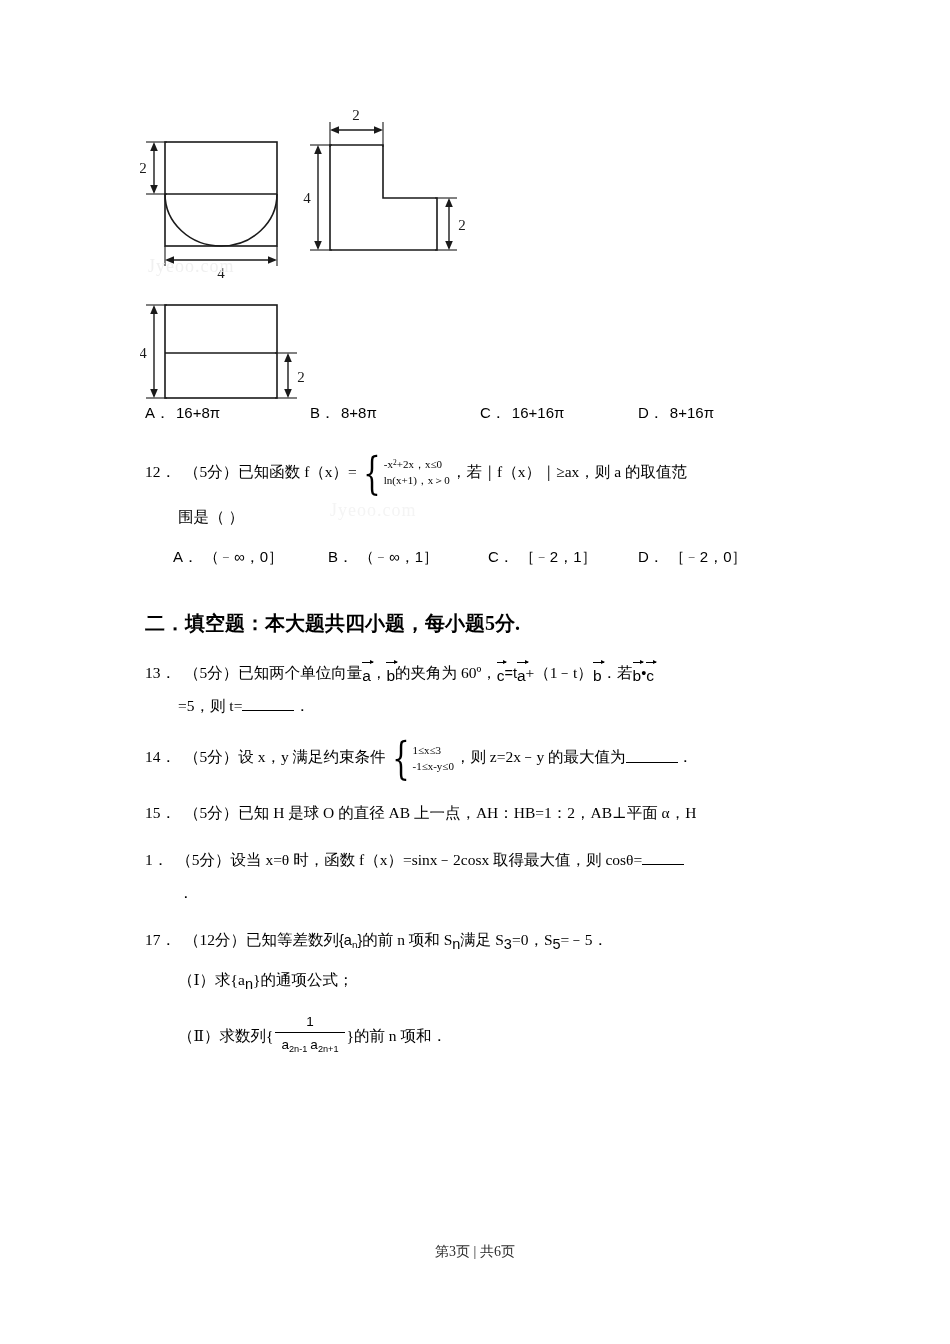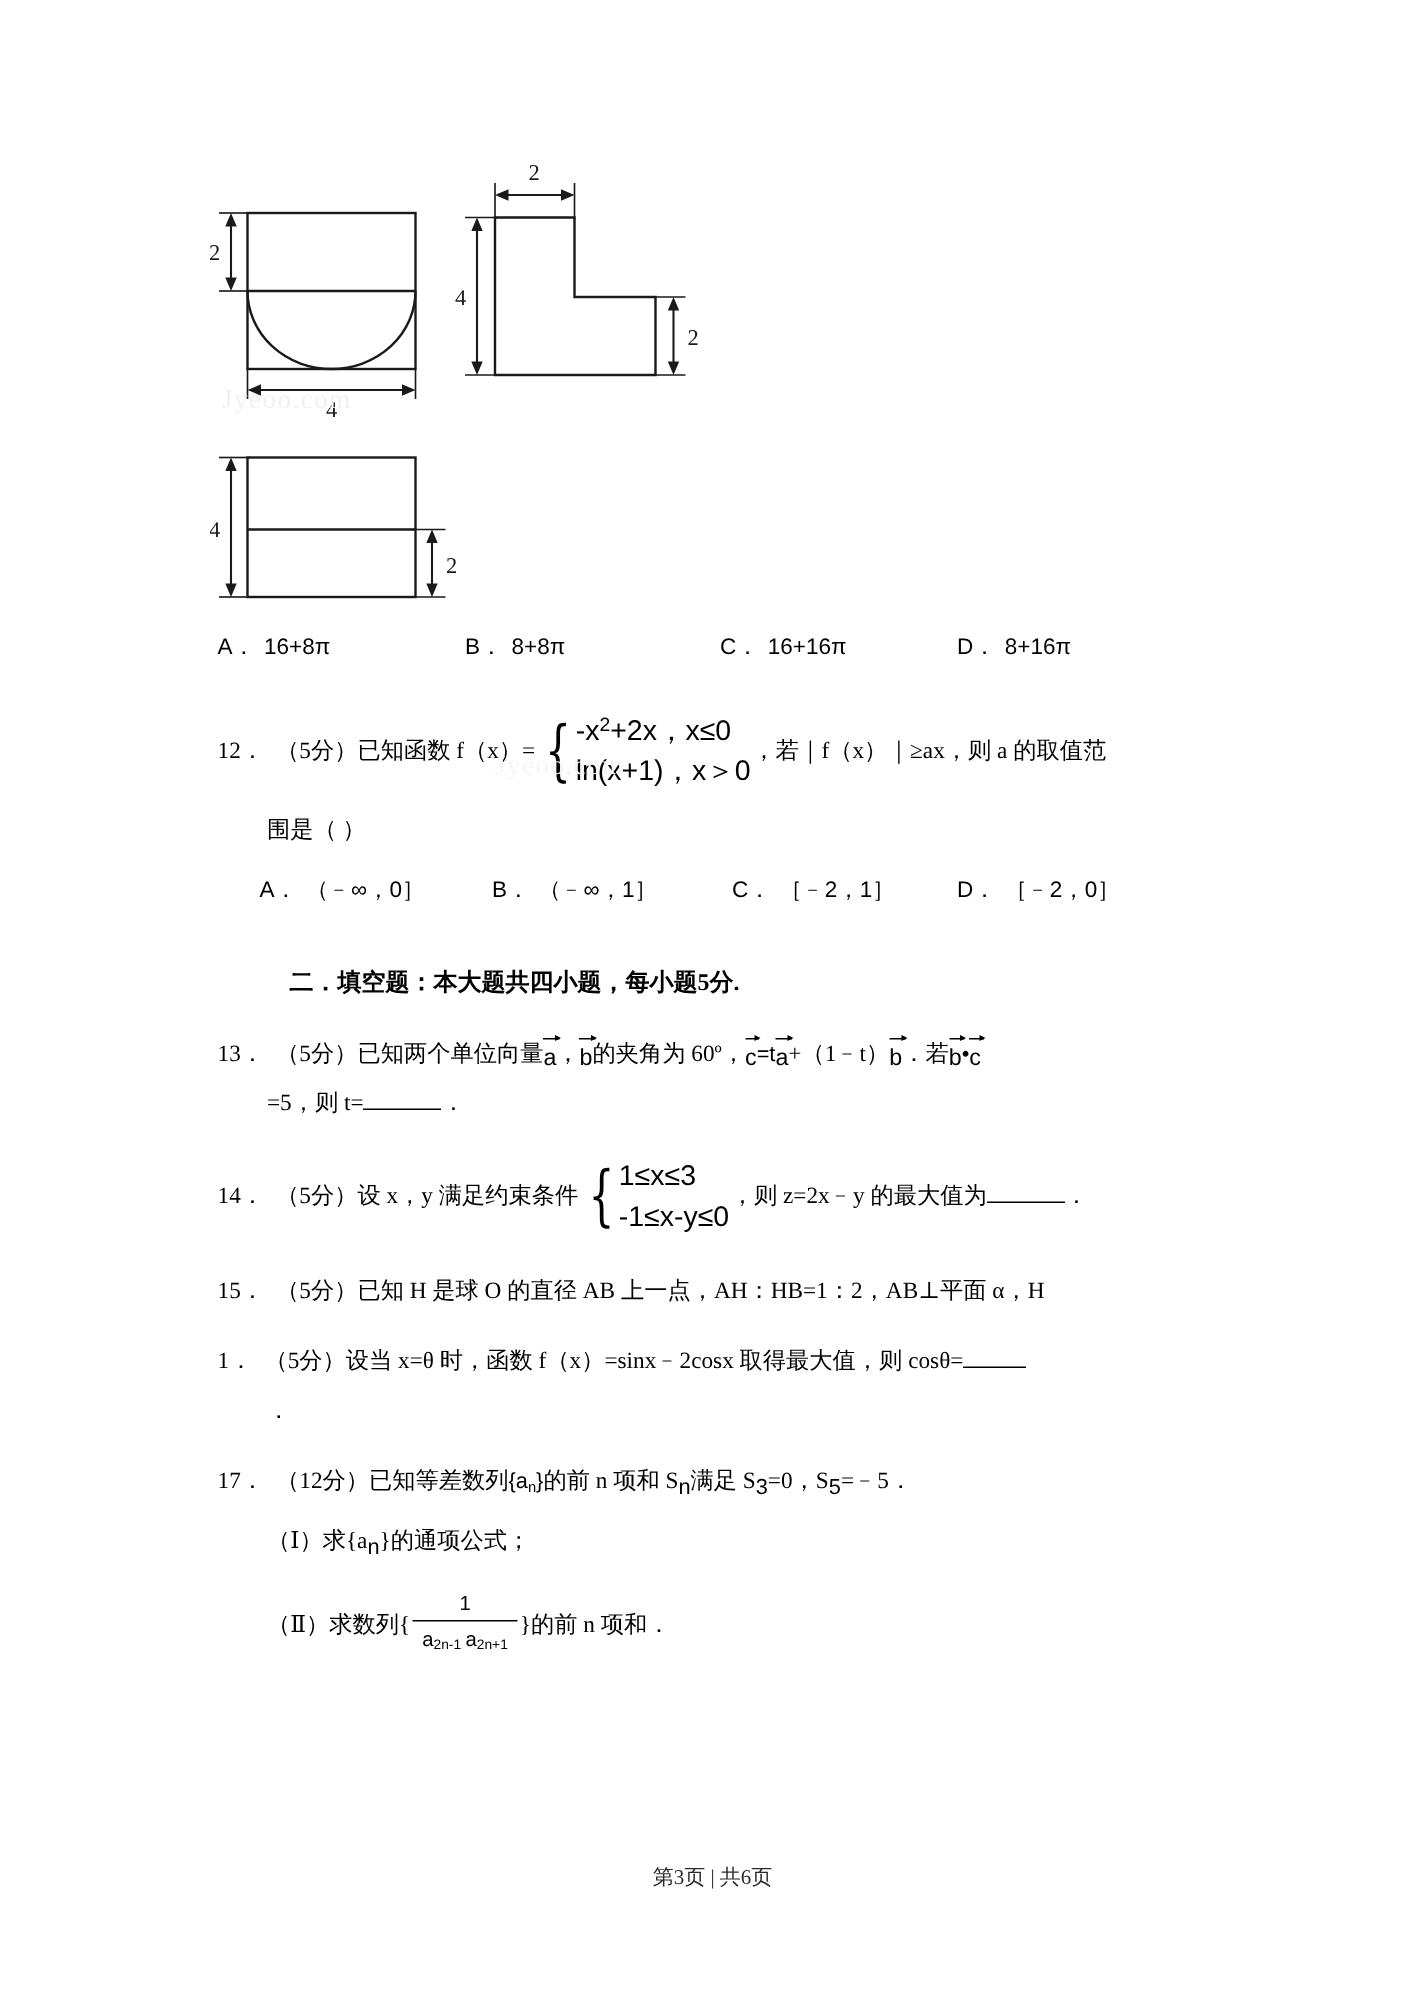--- a/index.html
+++ b/index.html
@@ -38,21 +38,21 @@
     letter-spacing: 1px;
     user-select: none;
   }
   .wm1 { left: 8px; top: 156px; }
   .wm2 { left: 330px; top: 500px; color: #f4f4f4; }
 
   
   .content {
     position: absolute;
     left: 145px;
-    top: 421px;
+    top: 402px;
     width: 700px;
     font-size: 15.5px;
     line-height: 1.5;
   }
   .opts-row {
     display: block;
     margin: 0 0 0 0;
     white-space: nowrap;
     font-family: "Liberation Sans", sans-serif;
     font-size: 15px;
@@ -63,23 +63,22 @@
   }
   .q {
     margin-top: 22px;
     font-size: 15.5px;
     line-height: 1.62;
   }
   .q-line { display: block; }
   .indent { padding-left: 33px; }
   .sec-head {
     margin-top: 30px;
-    font-size: 16px;
+    font-size: 20px;
     font-weight: normal;
-    margin-left: 48px;
   }
   .sec-head.bold { font-weight: bold; }
   .cn { font-family: "Liberation Serif", "DejaVu Serif", serif; }
   .lt { font-family: "Liberation Sans", "DejaVu Sans", sans-serif; font-size: 14.5px; }
   sub { font-size: 0.68em; vertical-align: -0.28em; }
   sup { font-size: 0.68em; vertical-align: 0.45em; }
 
   
   .piece {
     display: inline-flex;
@@ -91,22 +90,22 @@
     font-size: 44px;
     line-height: 0.86;
     font-family: "DejaVu Serif", serif;
     transform: scaleX(0.62);
     display: inline-block;
     margin-right: -2px;
   }
   .brace-rows {
     display: inline-flex;
     flex-direction: column;
-    font-family: Liberation Sans, sans-serif;
-    font-size: 19px;
+    font-family: Liberation Serif, serif;
+    font-size: 11px;
     line-height: 1.45;
   }
   .brace-rows > span { white-space: nowrap; }
 
   
   .vec {
     display: inline-block;
     position: relative;
     padding-top: 0px;
     font-family: "Liberation Sans", sans-serif;

